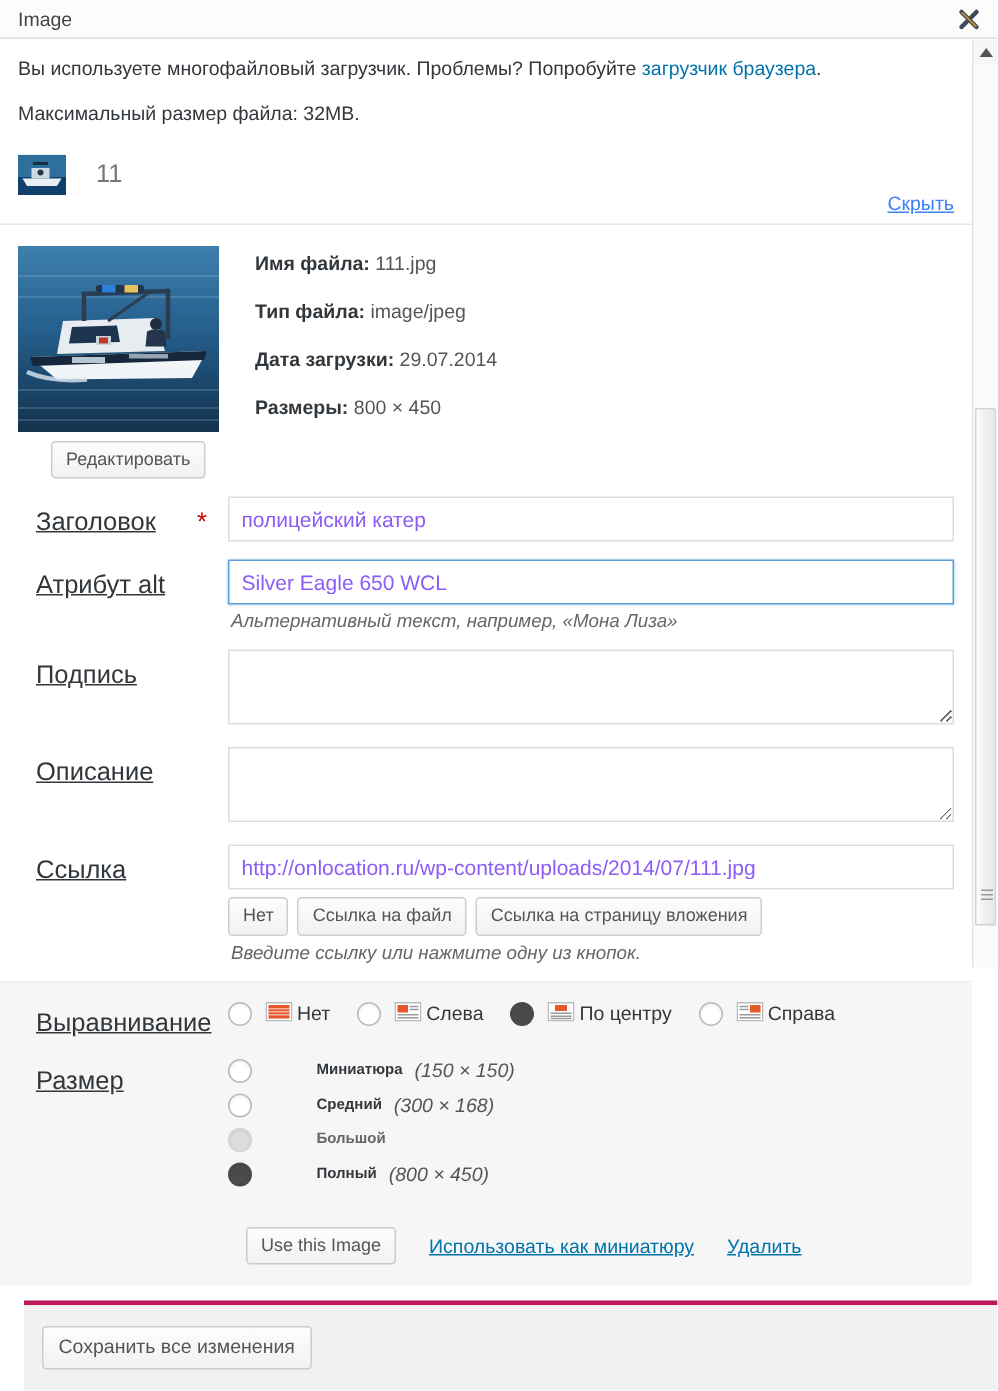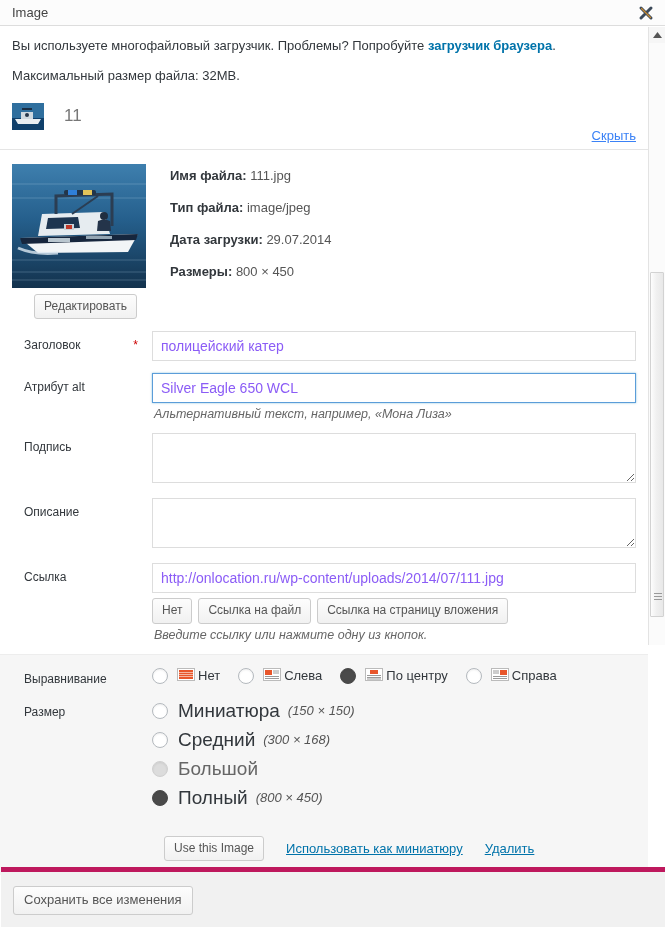--- a/index.html
+++ b/index.html
@@ -104,21 +104,21 @@
     margin-bottom: 2px;
   }
 
   
   .notice {
     padding: 9px 20px 0 12px;
     font-size: 13px;
     color: #32373c;
     line-height: 1.5;
   }
-  .notice a { color: #0073aa; font-weight: bold; }
+  .notice a { color: #0073aa; }
   .maxsize {
     padding: 12px 12px 5px 12px;
     font-size: 13px;
   }
 
   
   .file-row {
     display: flex;
     align-items: center;
     padding: 2px 12px 6px 12px;
@@ -183,26 +183,27 @@
     padding: 12px 12px 0 12px;
   }
   .frow {
     display: flex;
     align-items: flex-start;
     margin-bottom: 12px;
   }
   .flabel {
     width: 140px;
     flex: 0 0 auto;
-    font-size: 12px;
+    font-size: 17px;
     color: #32373c;
     padding-top: 7px;
     box-sizing: border-box;
     padding-left: 12px;
     position: relative;
+    text-decoration: underline;
   }
   .req {
     color: #cc0000;
     position: absolute;
     right: 14px;
     top: 7px;
   }
   .fctrl { flex: 1; }
 
   .tinput {
@@ -280,21 +281,21 @@
   .align-label { font-size: 13px; color: #32373c; }
 
   .size-opts { padding-top: 2px; }
   .size-opt {
     display: flex;
     align-items: center;
     margin-bottom: 7px;
     cursor: pointer;
   }
   .size-opt .radio { margin-right: 10px; }
-  .size-name { font-size: 19px; color: #32373c; font-weight: normal; }
+  .size-name { font-size: 10px; color: #32373c; font-weight: bold; margin-left: 33px; }
   .size-name.dim { color: #666; }
   .size-dims {
     font-size: 13px;
     color: #555;
     font-style: italic;
     margin-left: 8px;
   }
 
   .actions {
     display: flex;
@@ -305,26 +306,26 @@
   .actions a {
     color: #0073aa;
     text-decoration: underline;
     font-size: 13px;
     cursor: pointer;
   }
 
   
   .footer {
     position: absolute;
-    left: 1px;
+    left: 16px;
     right: 0;
     bottom: 0;
     height: 60px;
     background: #f1f1f1;
-    border-top: 5px solid #be185d;
+    border-top: 3px solid #be185d;
     padding: 14px 12px;
     box-sizing: border-box;
   }
   .save-btn {
     font-size: 13px;
     padding: 5px 10px;
   }
 </style>
 </head>
 <body>

